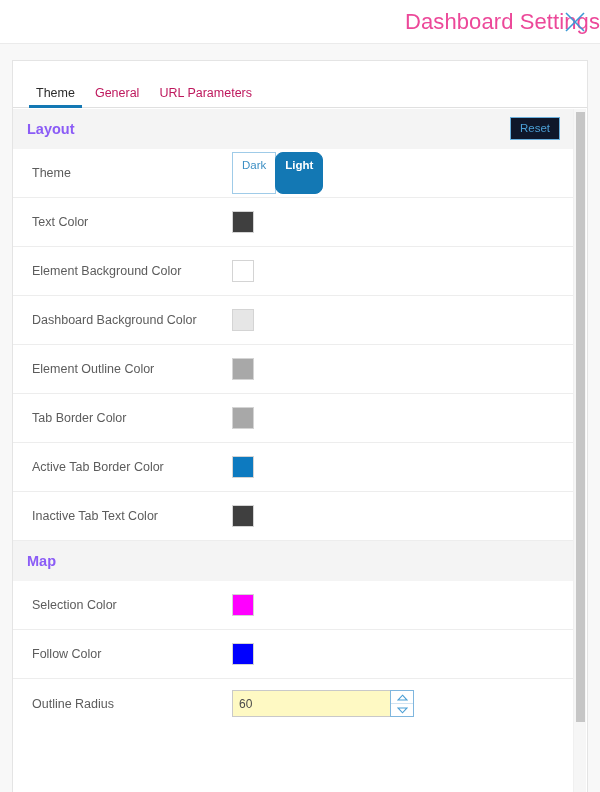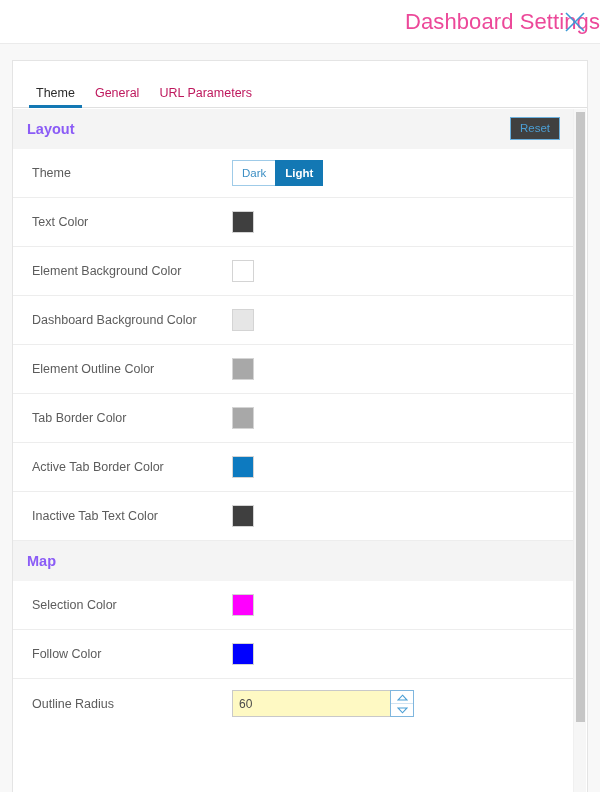--- a/index.html
+++ b/index.html
@@ -133,21 +133,21 @@
   }
   .reset-btn {
     position: absolute;
     right: 13px;
     top: 8px;
     height: 23px;
     padding: 0 9px;
     line-height: 21px;
     font-size: 11.5px;
     color: #4b9fd5;
-    background: #404040;
+    background: #0f172a;
     border: 1px solid #6bb0dd;
     cursor: pointer;
     border-radius: 0;
   }
 
   
   .row {
     position: relative;
     height: 49px;
     display: flex;
@@ -177,37 +177,38 @@
     cursor: pointer;
     display: block;
   }
 
   
   .toggle-group {
     display: flex;
     align-items: stretch;
   }
   .toggle-btn {
-    height: 26px;
+    height: 42px;
     min-width: 40px;
     padding: 0 9px;
     font-size: 11.5px;
     line-height: 24px;
     text-align: center;
     cursor: pointer;
     border: 1px solid #9fcbe8;
     background: #ffffff;
     color: #3d8fc4;
   }
   .toggle-btn + .toggle-btn { margin-left: -1px; }
   .toggle-btn.selected {
     background: #1378b4;
     border-color: #1378b4;
     color: #ffffff;
     font-weight: 600;
+    border-radius: 8px;
   }
 
   
   .number-field {
     display: flex;
     align-items: stretch;
     height: 27px;
   }
   .number-input {
     width: 158px;

